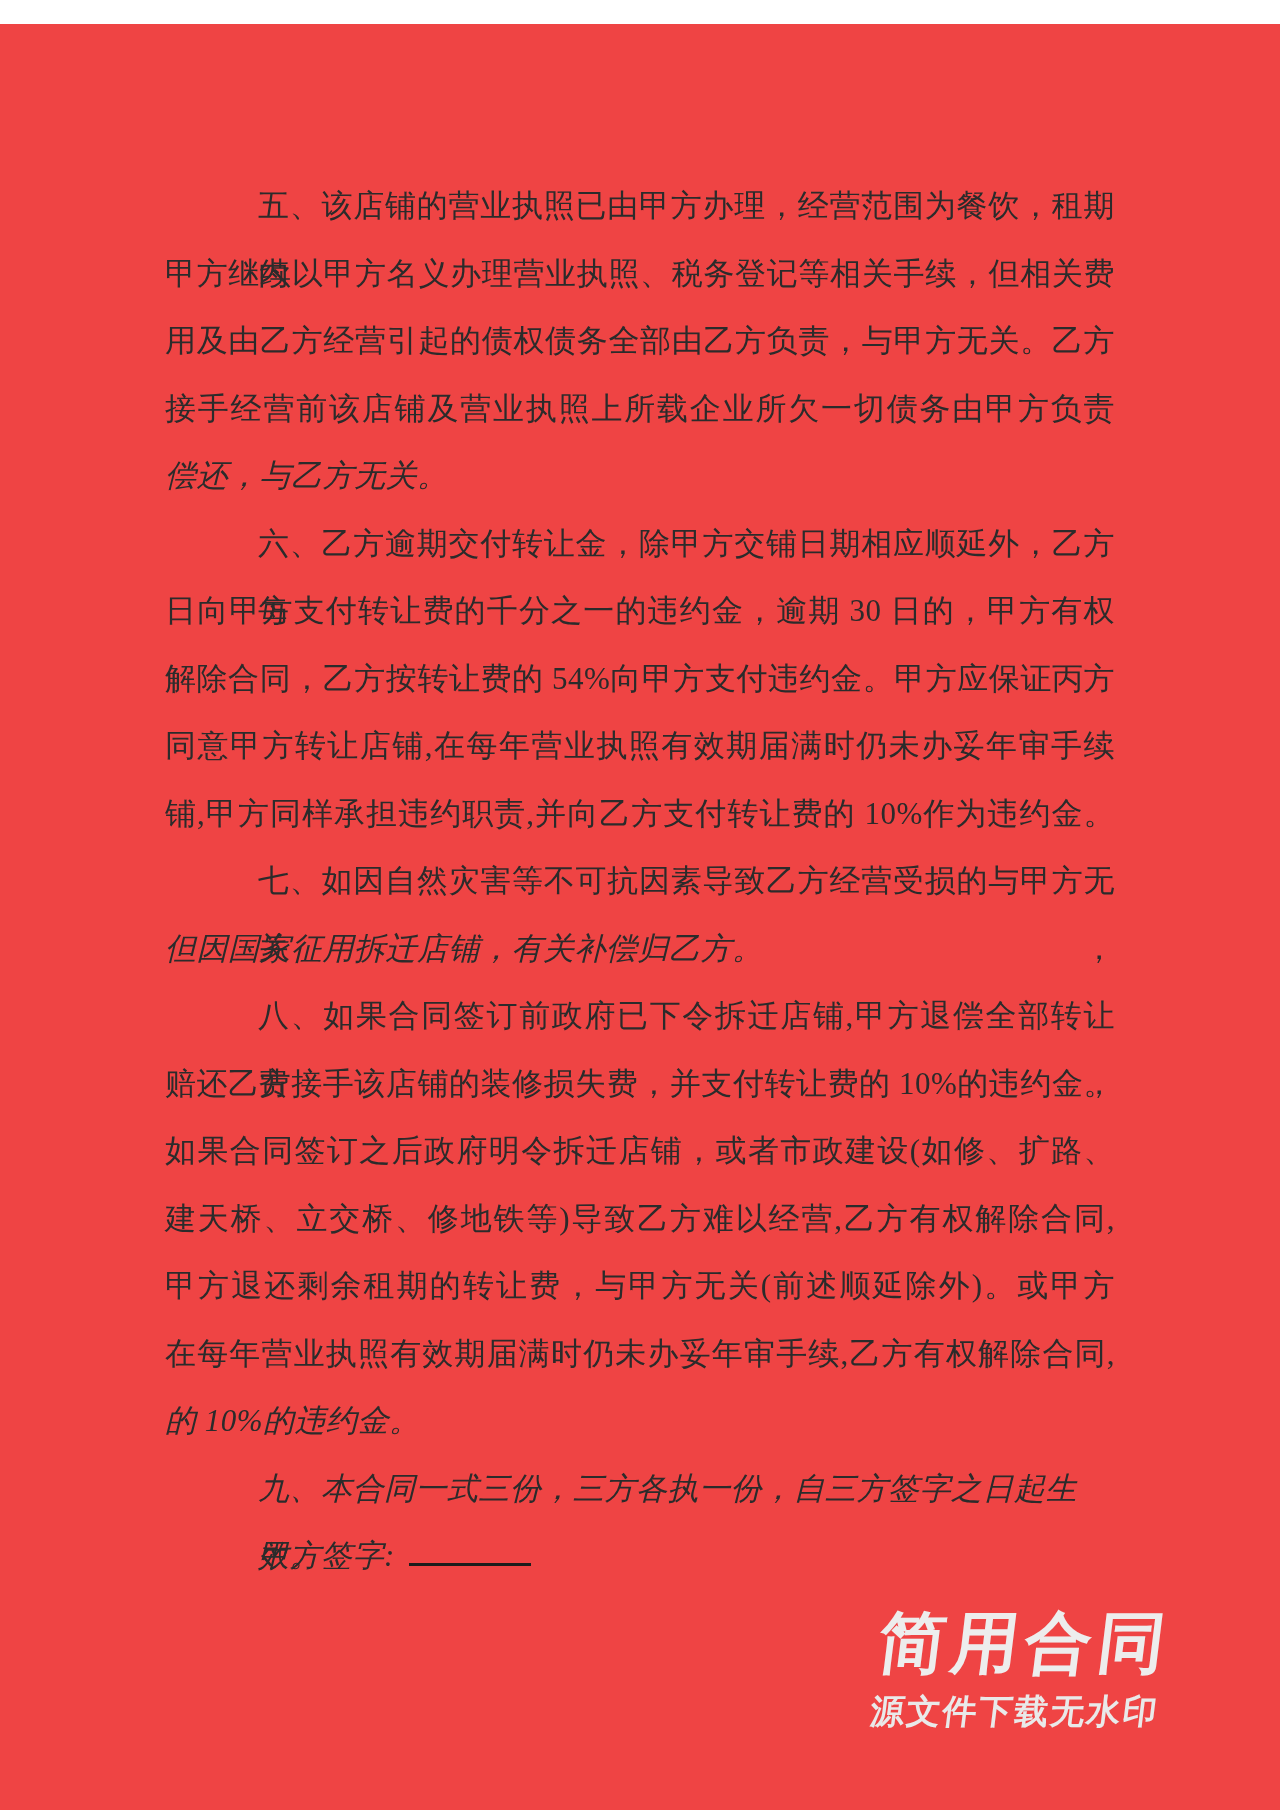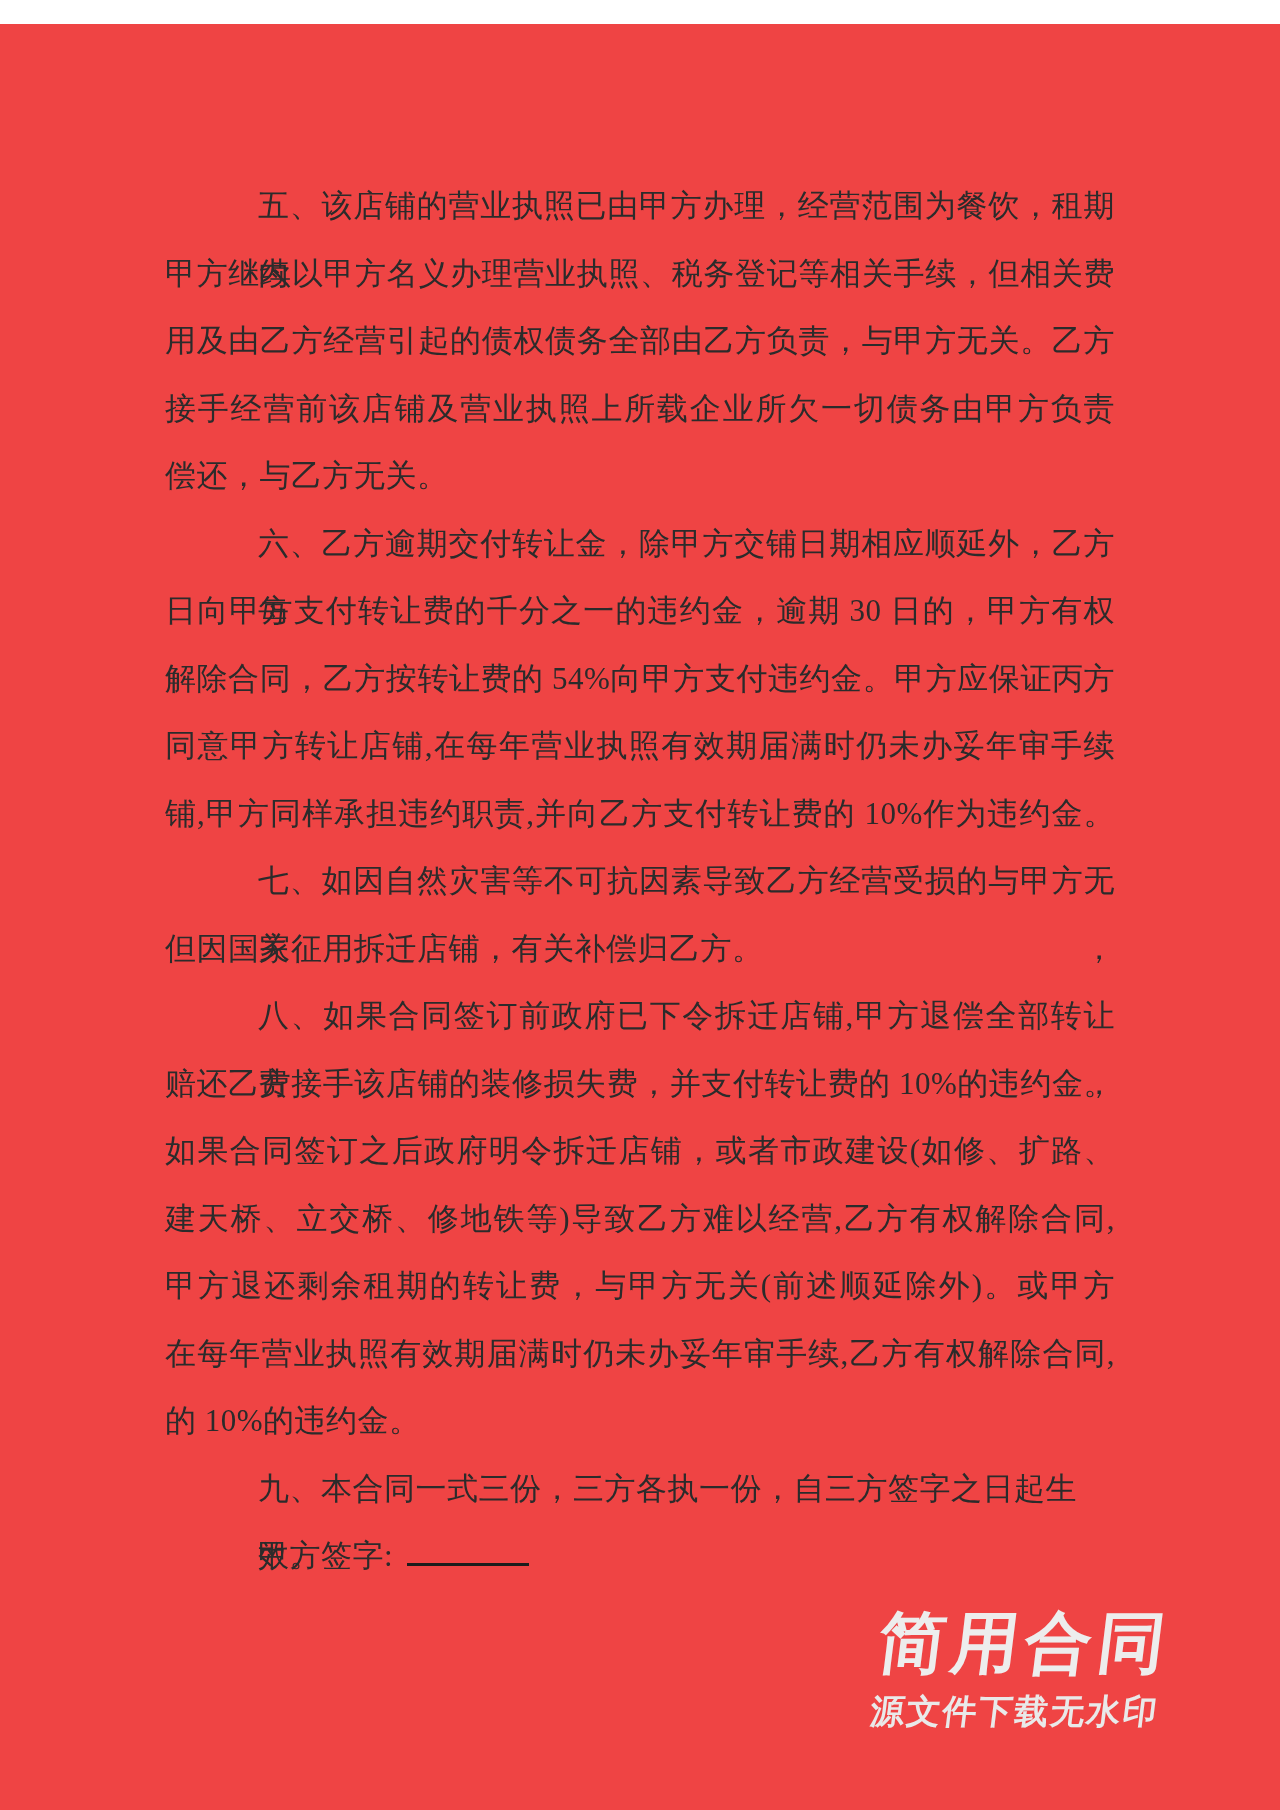--- a/index.html
+++ b/index.html
@@ -24,21 +24,21 @@
     height: 67.5px;
     line-height: 67.5px;
     font-size: 31px;
     letter-spacing: 0.5px;
     text-align: justify;
     text-align-last: justify;
     white-space: normal;
     color: #2b2b2b;
   }
   .line.indent { padding-left: 93px; }
-  .line.nj { text-align: left; text-align-last: left; }
+  .line.nj { text-align: left; text-align-last: left; font-style: italic; }
   .sig-underline {
     display: inline-block;
     width: 122px;
     height: 4px;
     border-bottom: 3px solid #1c1c1c;
     margin-left: 6px;
     vertical-align: baseline;
   }
   .watermark {
     position: absolute;

